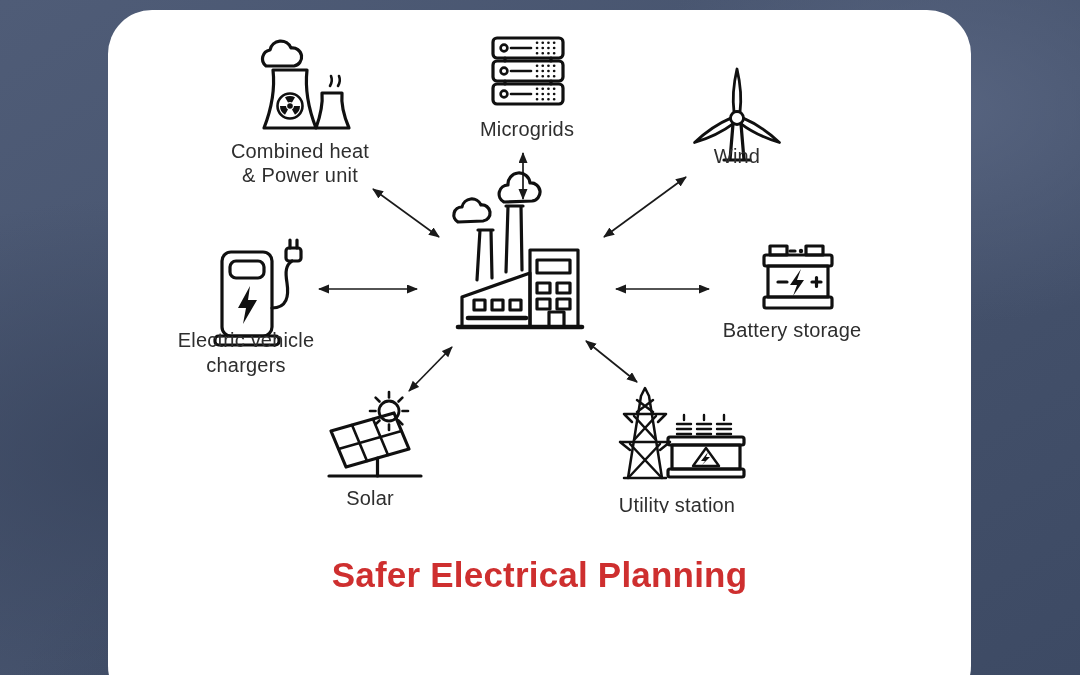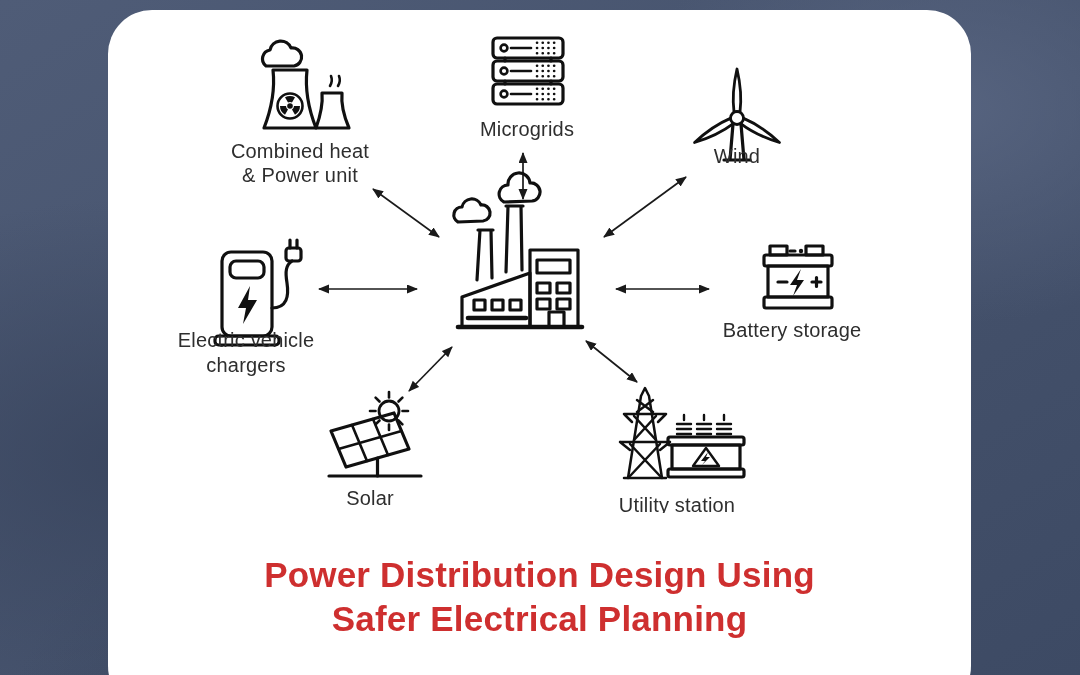--- a/index.html
+++ b/index.html
@@ -203,15 +203,14 @@
 
   <text class="lbl" x="792" y="337" text-anchor="middle">Battery storage</text>
 
   <text class="lbl" x="370" y="505" text-anchor="middle">Solar</text>
 
   <text class="lbl" x="677" y="512" text-anchor="middle">Utility station</text>
 </svg>
 </div>
 
 <div class="title">
-  <div>Power Distribution Design Using</div>
   <div>Safer Electrical Planning</div>
 </div>
 
 </body></html>

